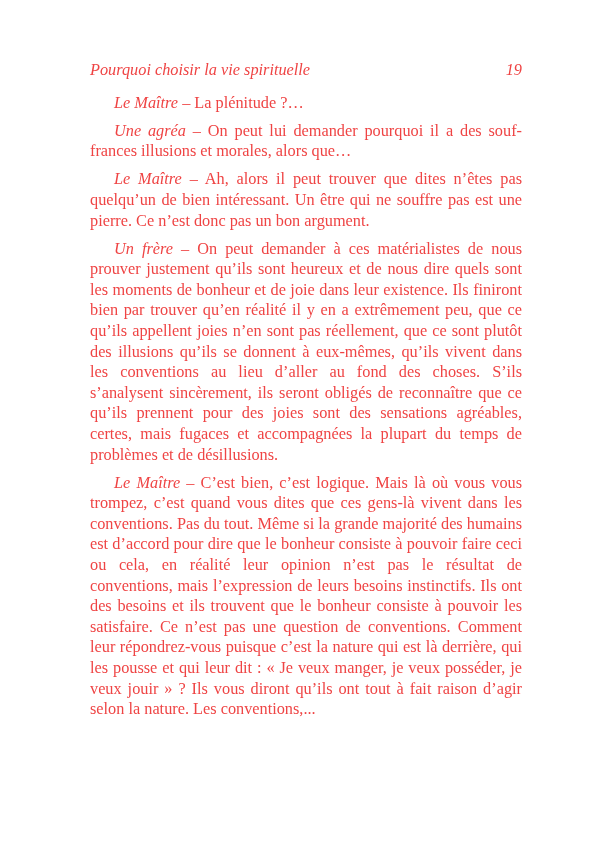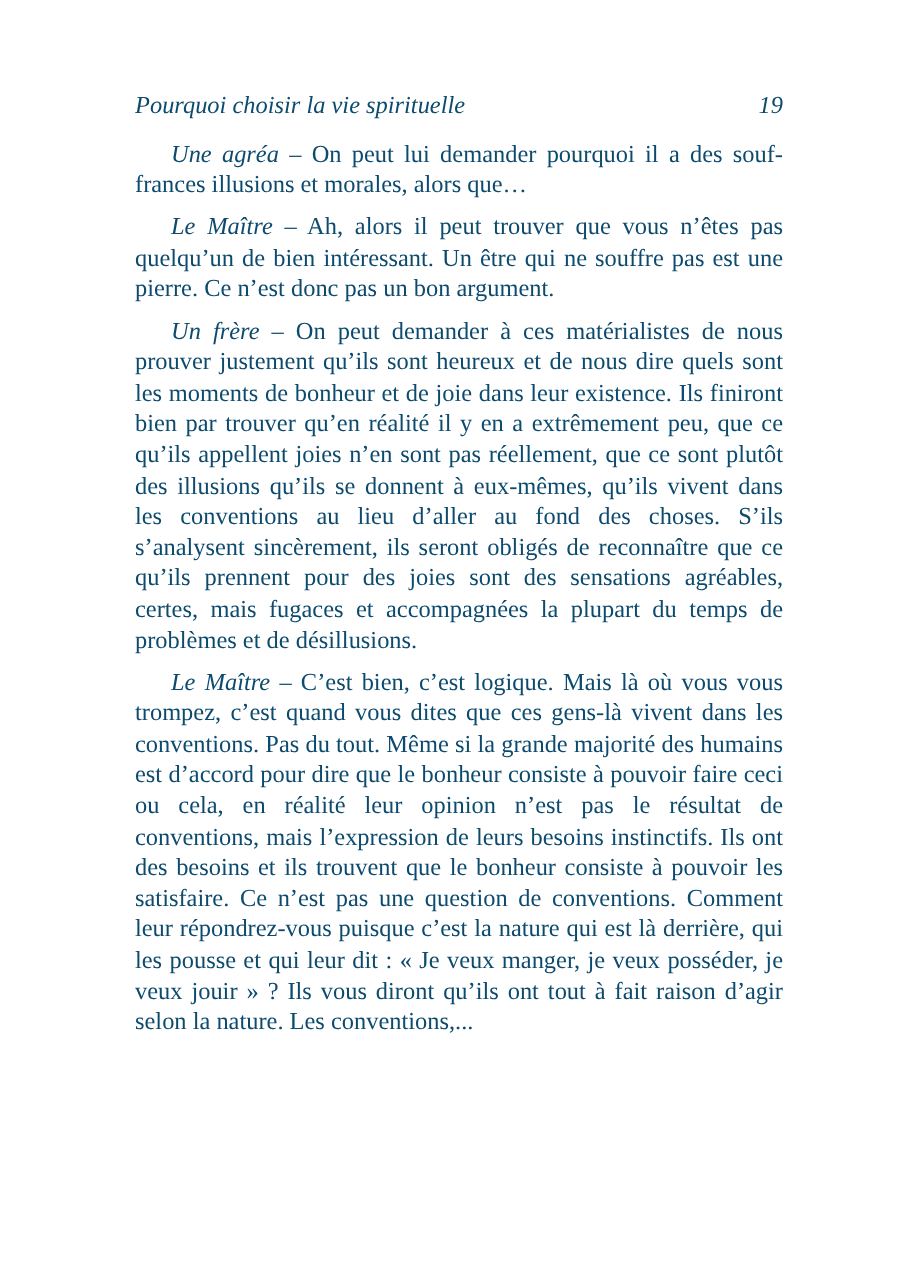--- a/index.html
+++ b/index.html
@@ -1,19 +1,19 @@
 <!DOCTYPE html>
 <html><head>
 <meta charset="utf-8">
 <style>
   html, body { margin: 0; padding: 0; background: #ffffff; }
   body { width: 600px; height: 850px; position: relative; overflow: hidden; }
   .page {
     position: absolute; left: 90px; top: 60px; width: 432px;
-    font-family: "Liberation Serif", serif; color: #0c4a6e;
+    font-family: "Liberation Serif", serif; color: #ef4444;
     font-size: 16.3px; line-height: 20.6px;
   }
   .running-head {
     display: flex; justify-content: space-between; align-items: baseline;
     font-style: italic; font-size: 16.3px; margin-bottom: 12px;
   }
   .para {
     text-align: justify; text-indent: 24px; margin: 0 0 7.5px 0;
     hyphens: manual;
   }
@@ -21,17 +21,18 @@
 </style>
 </head>
 <body>
 
 <div class="page">
   <div class="running-head">
     <span>Pourquoi choisir la vie spirituelle</span>
     <span>19</span>
   </div>
 
+  <p class="para"><span class="speaker">Le Maître</span><span> – La plénitude ?…</span></p>
   <p class="para"><span class="speaker">Une agréa</span><span> – On peut lui demander pourquoi il a des souf­frances illusions et morales, alors que…</span></p>
-  <p class="para"><span class="speaker">Le Maître</span><span> – Ah, alors il peut trouver que vous n’êtes pas quelqu’un de bien intéressant. Un être qui ne souffre pas est une pierre. Ce n’est donc pas un bon argument.</span></p>
+  <p class="para"><span class="speaker">Le Maître</span><span> – Ah, alors il peut trouver que dites n’êtes pas quelqu’un de bien intéressant. Un être qui ne souffre pas est une pierre. Ce n’est donc pas un bon argument.</span></p>
   <p class="para"><span class="speaker">Un frère</span><span> – On peut demander à ces matérialistes de nous prouver justement qu’ils sont heureux et de nous dire quels sont les moments de bonheur et de joie dans leur existence. Ils fini­ront bien par trouver qu’en réalité il y en a extrêmement peu, que ce qu’ils appellent joies n’en sont pas réellement, que ce sont plutôt des illusions qu’ils se donnent à eux-mêmes, qu’ils vivent dans les conventions au lieu d’aller au fond des choses. S’ils s’analysent sincèrement, ils seront obligés de reconnaître que ce qu’ils prennent pour des joies sont des sensations agréa­bles, certes, mais fugaces et accompagnées la plupart du temps de problèmes et de désillusions.</span></p>
   <p class="para"><span class="speaker">Le Maître</span><span> – C’est bien, c’est logique. Mais là où vous vous trompez, c’est quand vous dites que ces gens-là vivent dans les conventions. Pas du tout. Même si la grande majorité des humains est d’accord pour dire que le bonheur consiste à pou­voir faire ceci ou cela, en réalité leur opinion n’est pas le résul­tat de conventions, mais l’expression de leurs besoins instinc­tifs. Ils ont des besoins et ils trouvent que le bonheur consiste à pouvoir les satisfaire. Ce n’est pas une question de conven­tions. Comment leur répondrez-vous puisque c’est la nature qui est là derrière, qui les pousse et qui leur dit : « Je veux manger, je veux posséder, je veux jouir » ? Ils vous diront qu’ils ont tout à fait raison d’agir selon la nature. Les conventions,...</span></p>
 </div>
 
 </body></html>

